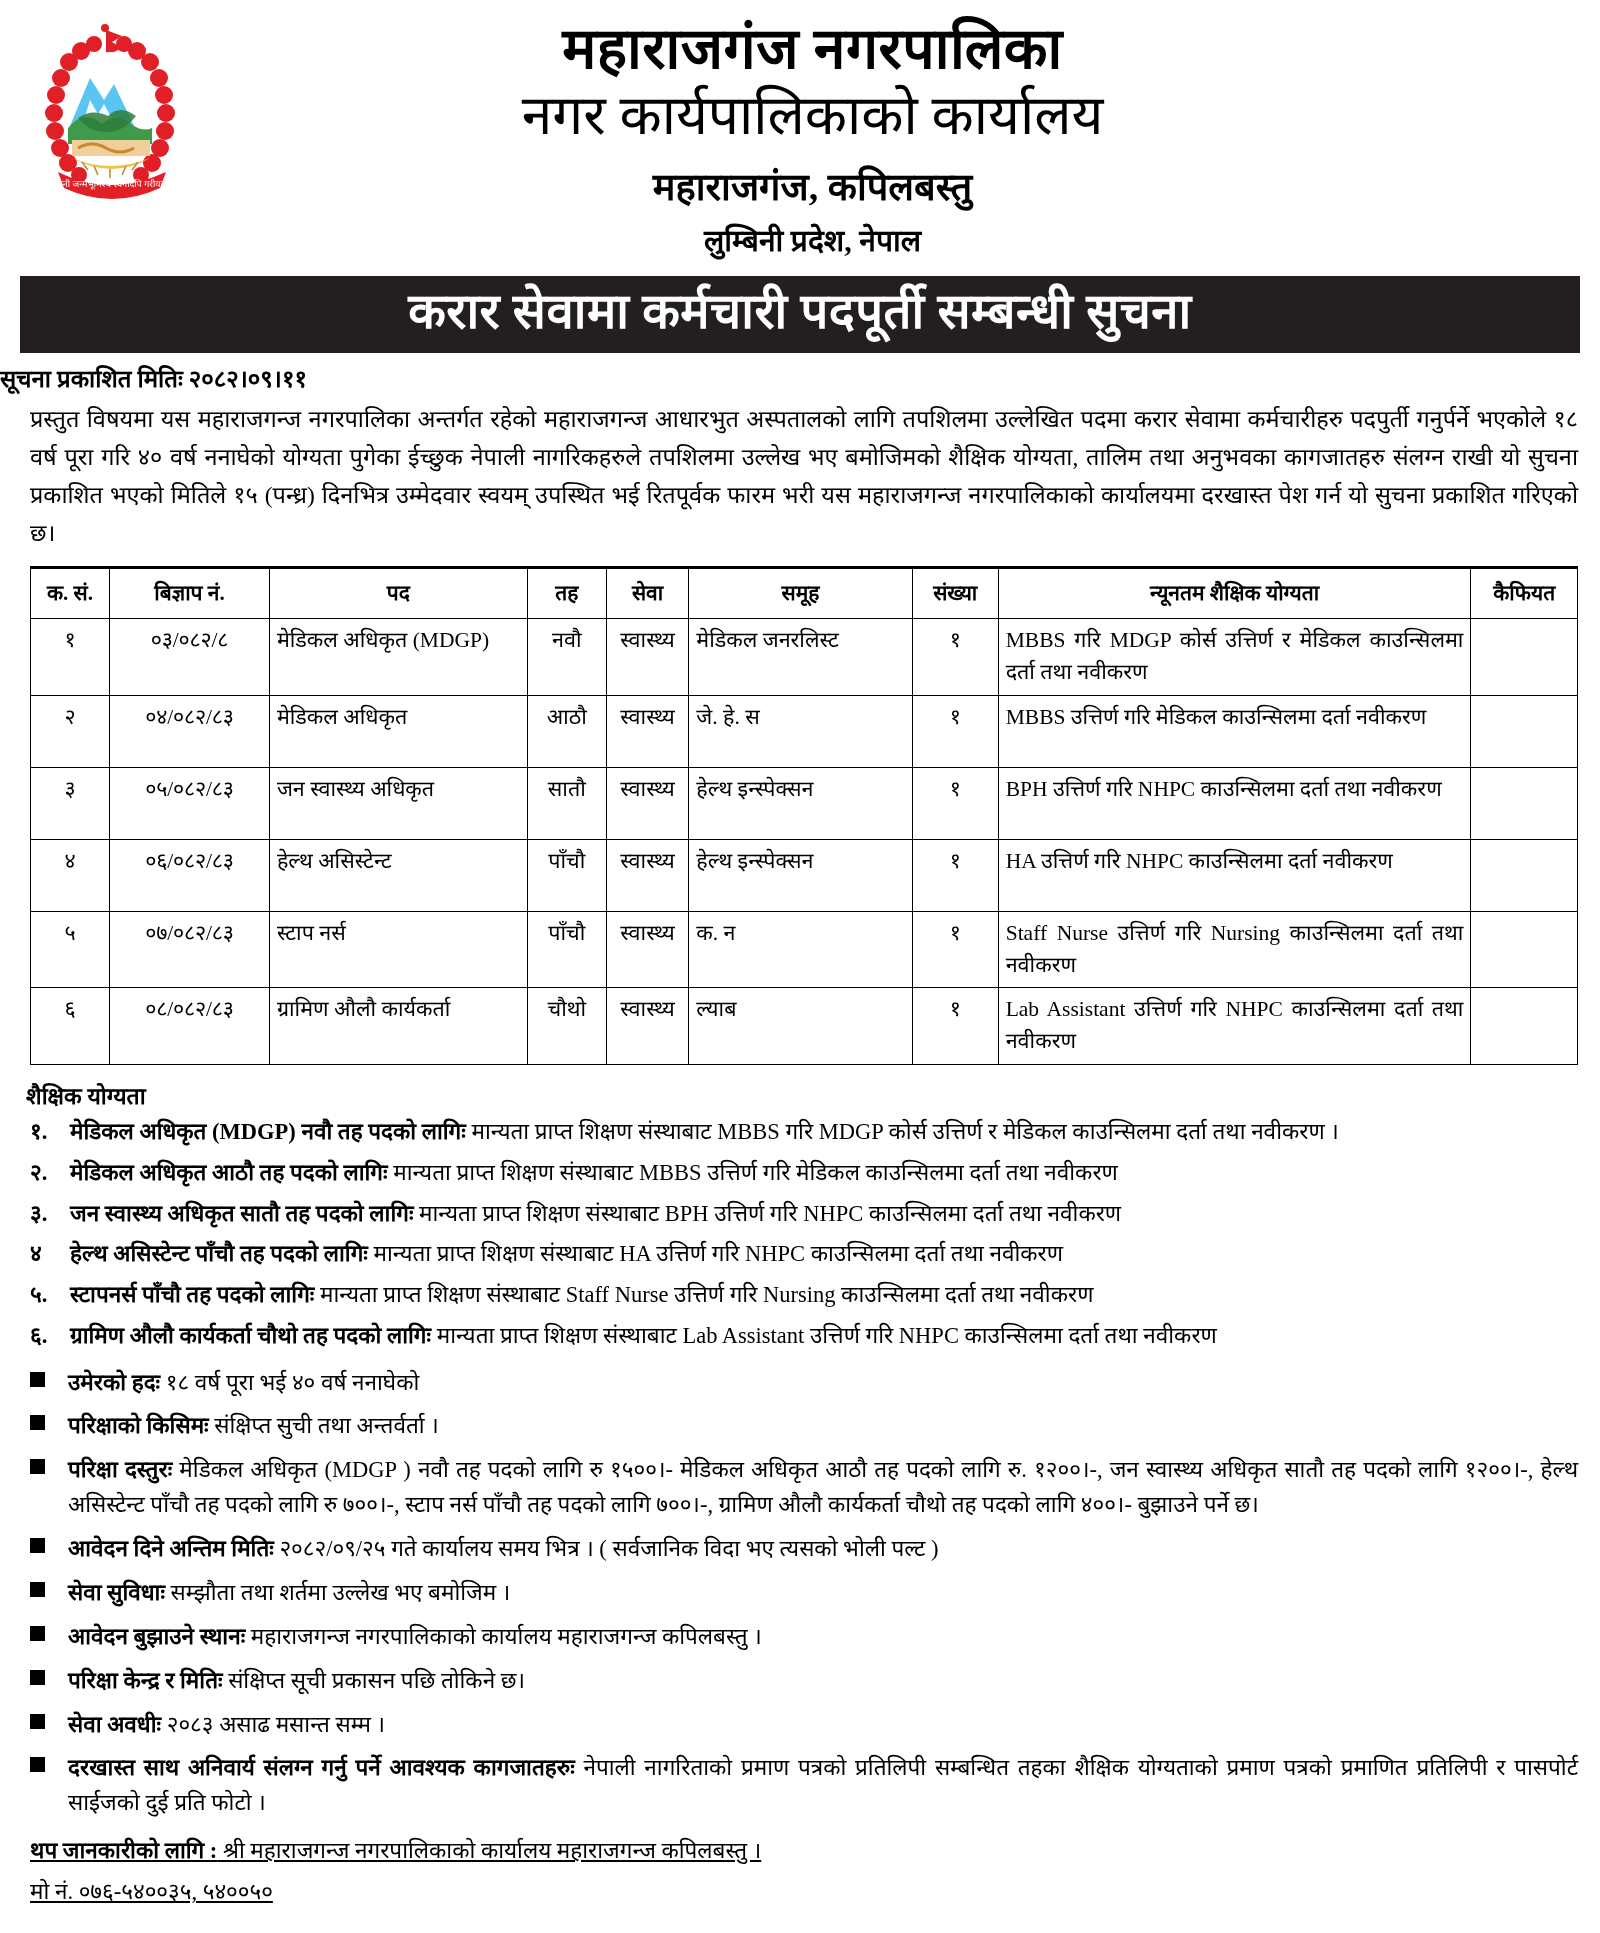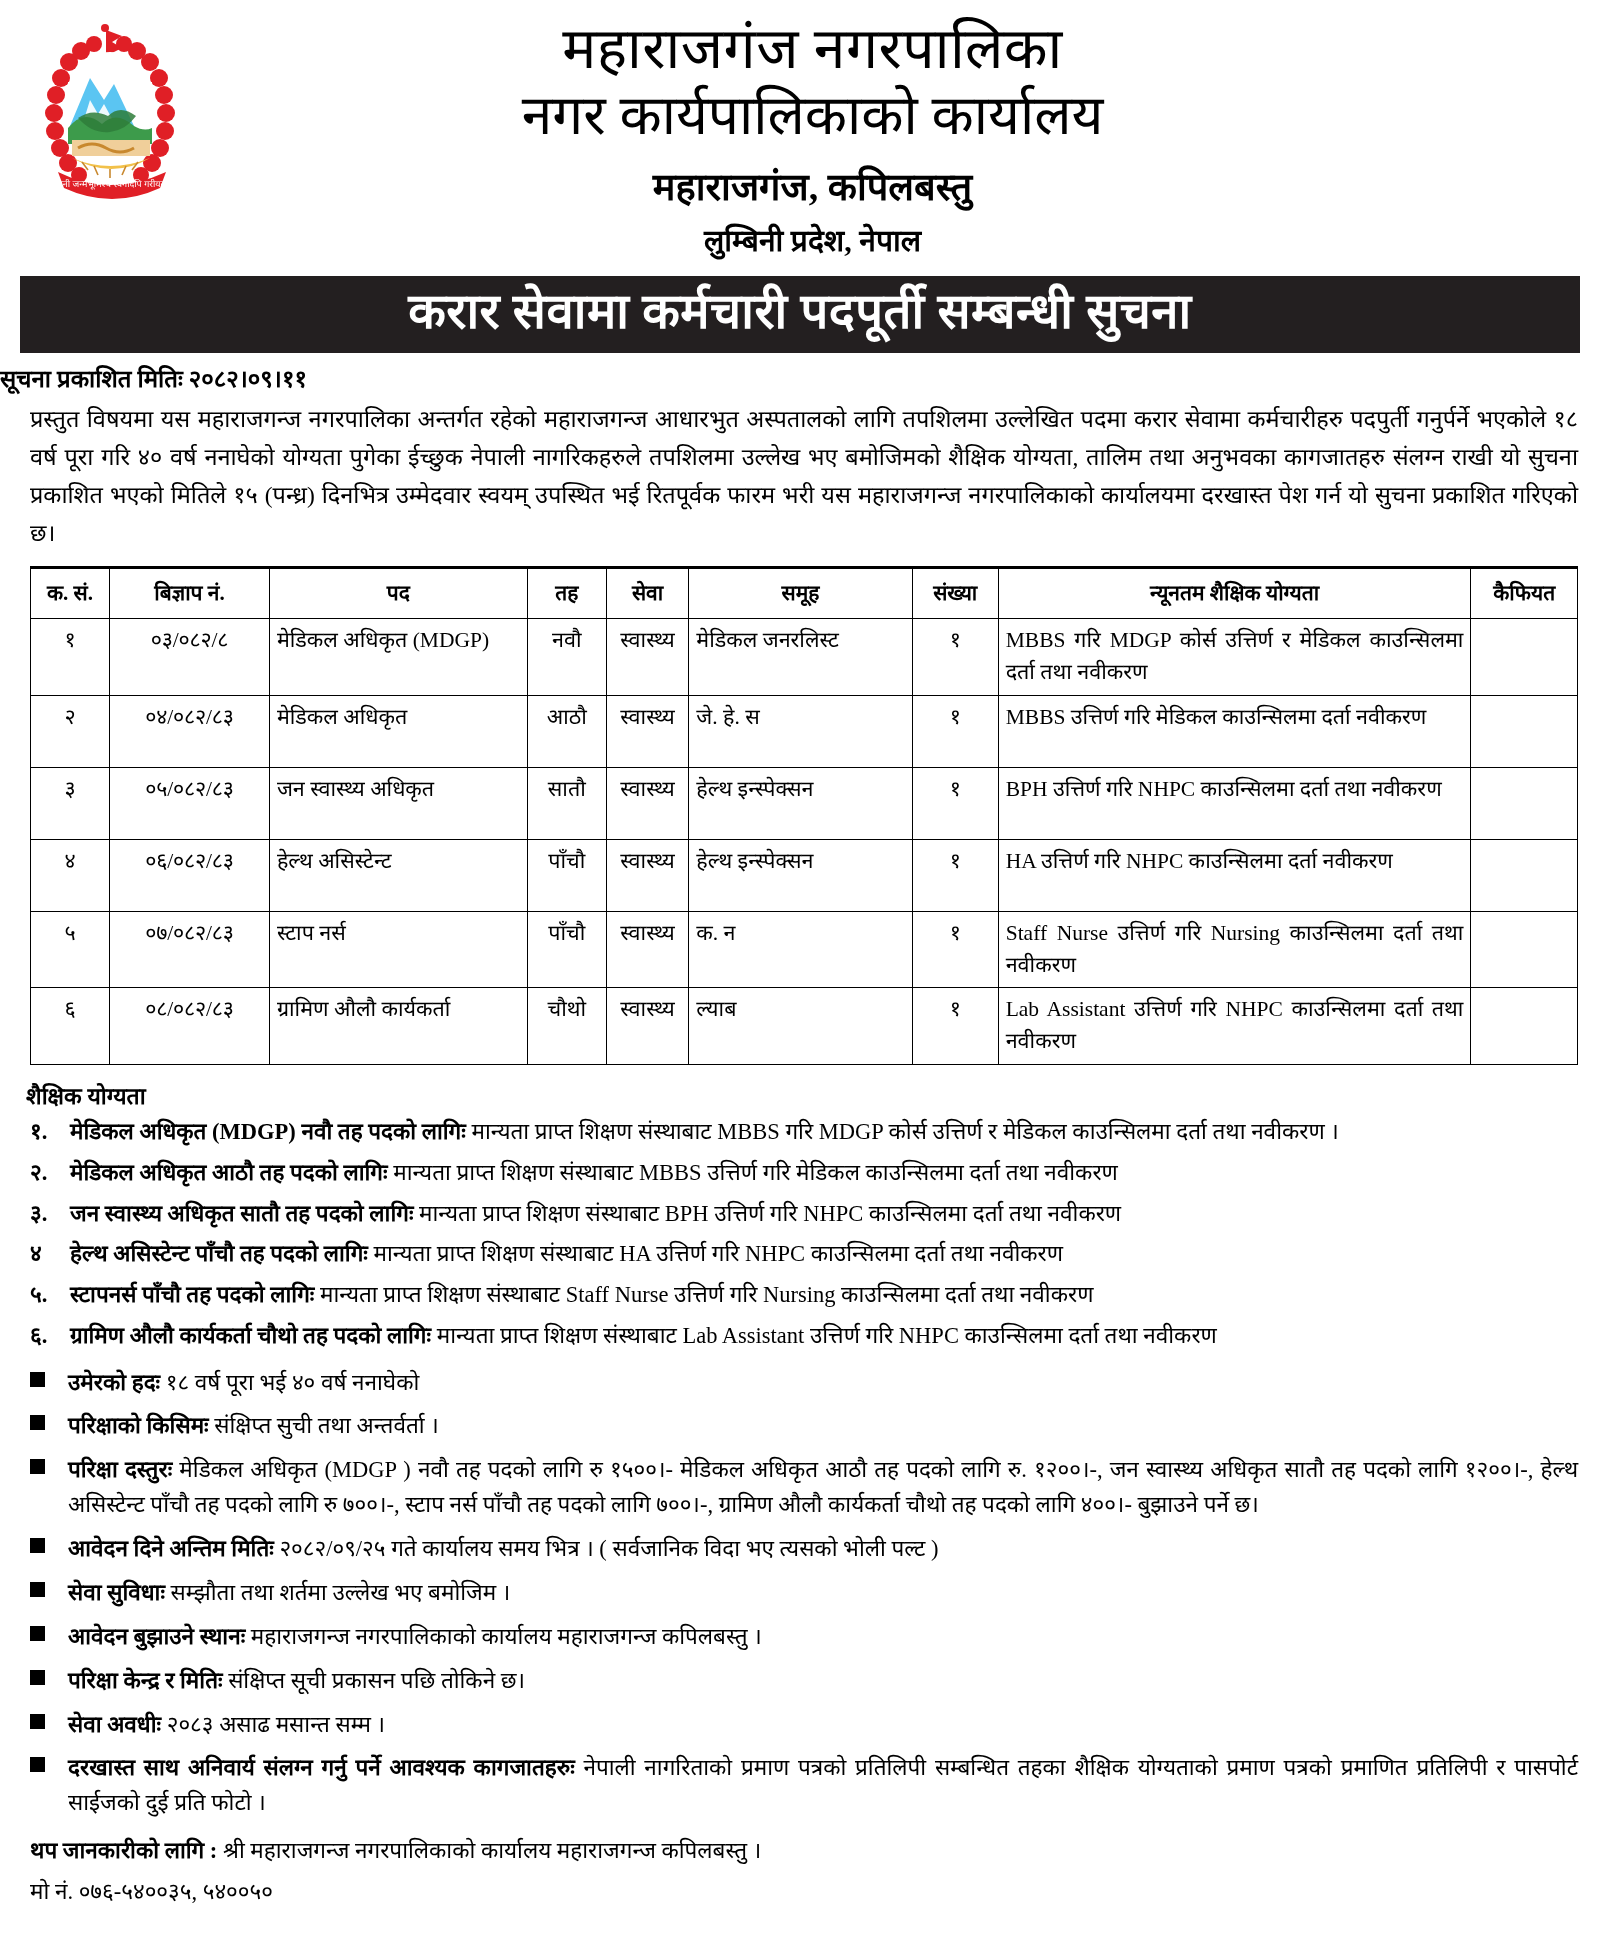--- a/index.html
+++ b/index.html
@@ -46,21 +46,21 @@
 
   .org-block {
     flex: 1 1 auto;
     text-align: center;
     padding-right: 140px;
     padding-top: 6px;
   }
 
   .org-line1 {
     font-size: 57px;
-    font-weight: normal;
+    font-weight: bold;
     line-height: 1.08;
     letter-spacing: 0.5px;
     white-space: nowrap;
   }
   .org-line2 {
     font-size: 55px;
     font-weight: normal;
     line-height: 1.15;
     margin-top: 4px;
     white-space: nowrap;
@@ -197,21 +197,21 @@
   }
   ul.bullets li .btxt { flex: 1 1 auto; text-align: justify; }
   ul.bullets li .btxt b { font-weight: bold; }
 
   
   .footer-block {
     padding: 4px 22px 0 30px;
     font-size: 22.5px;
     line-height: 1.55;
   }
-  .footer-block .fline { margin-bottom: 6px; }
+  .footer-block .fline { margin-bottom: 6px; text-decoration: underline; }
   .footer-block .fline b { font-weight: bold; }
 
   .signature {
     text-align: right;
     padding: 28px 34px 0 0;
     font-size: 23px;
     font-weight: bold;
   }
 
   .bottom-rule {

